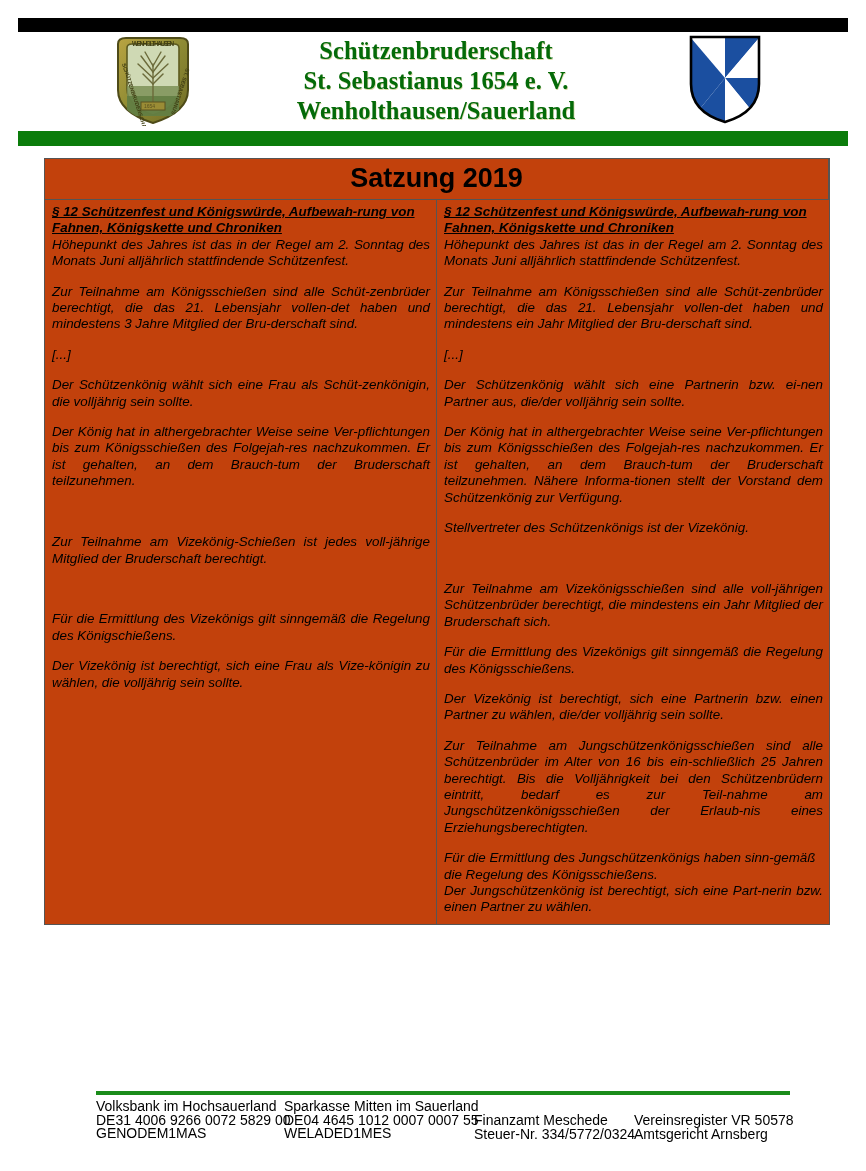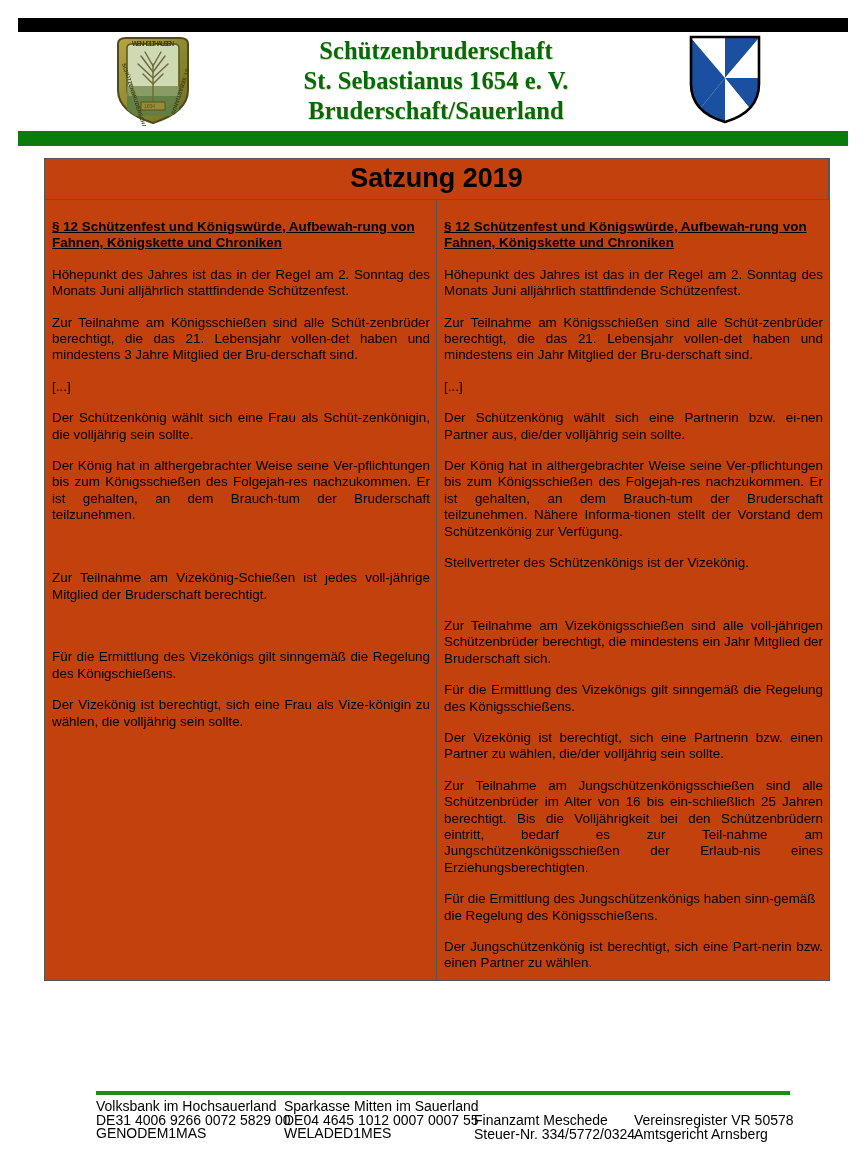--- a/index.html
+++ b/index.html
@@ -109,21 +109,21 @@
     box-sizing: border-box;
     padding: 4px 6px 8px 7px;
     font-size: 13.4px;
     line-height: 16.4px;
     text-align: justify;
     -webkit-hyphens: manual;
     hyphens: manual;
   }
   .td.left { border-right: 1px solid #555555; }
 
-  .para { margin: 15px 0 14px 0; }
+  .para { margin: 0 0 14px 0; font-style: italic; }
   .para:last-child { margin-bottom: 0; }
   .para.tight { margin-bottom: 0; }
   .para.heading {
     font-weight: bold;
     text-decoration: underline;
     margin-bottom: 0;
     text-align: left;
   }
   .para.last-line { text-align: left; }
   .spacer { display: block; }
@@ -199,21 +199,21 @@
       <g fill="#3f3d12" font-family="Liberation Sans, sans-serif" font-size="5.4" font-weight="bold">
         <text transform="translate(12,30) rotate(72)">SCHÜTZENBRUDERSCHAFT</text>
         <text transform="translate(76,34) rotate(108)">ST. SEBASTIANUS</text>
       </g>
     </svg>
   </div>
 
   <div class="title-block">
     <div>Schützenbruderschaft</div>
     <div>St. Sebastianus 1654 e. V.</div>
-    <div>Bruderschaft/Sauerland</div>
+    <div>Wenholthausen/Sauerland</div>
   </div>
 
   <div class="logo-right">
     <svg viewBox="0 0 78 94" xmlns="http://www.w3.org/2000/svg">
       <defs>
         <clipPath id="shieldClip">
           <path d="M5 5 L73 5 L73 52 Q73 80 39 90 Q5 80 5 52 Z"></path>
         </clipPath>
       </defs>
       <g clip-path="url(#shieldClip)">

